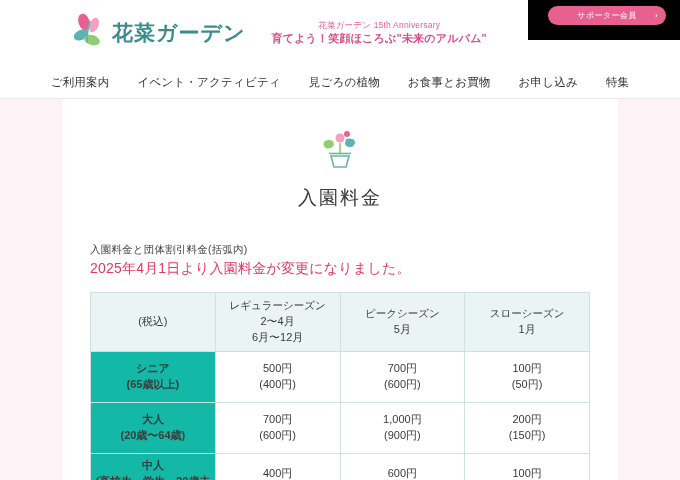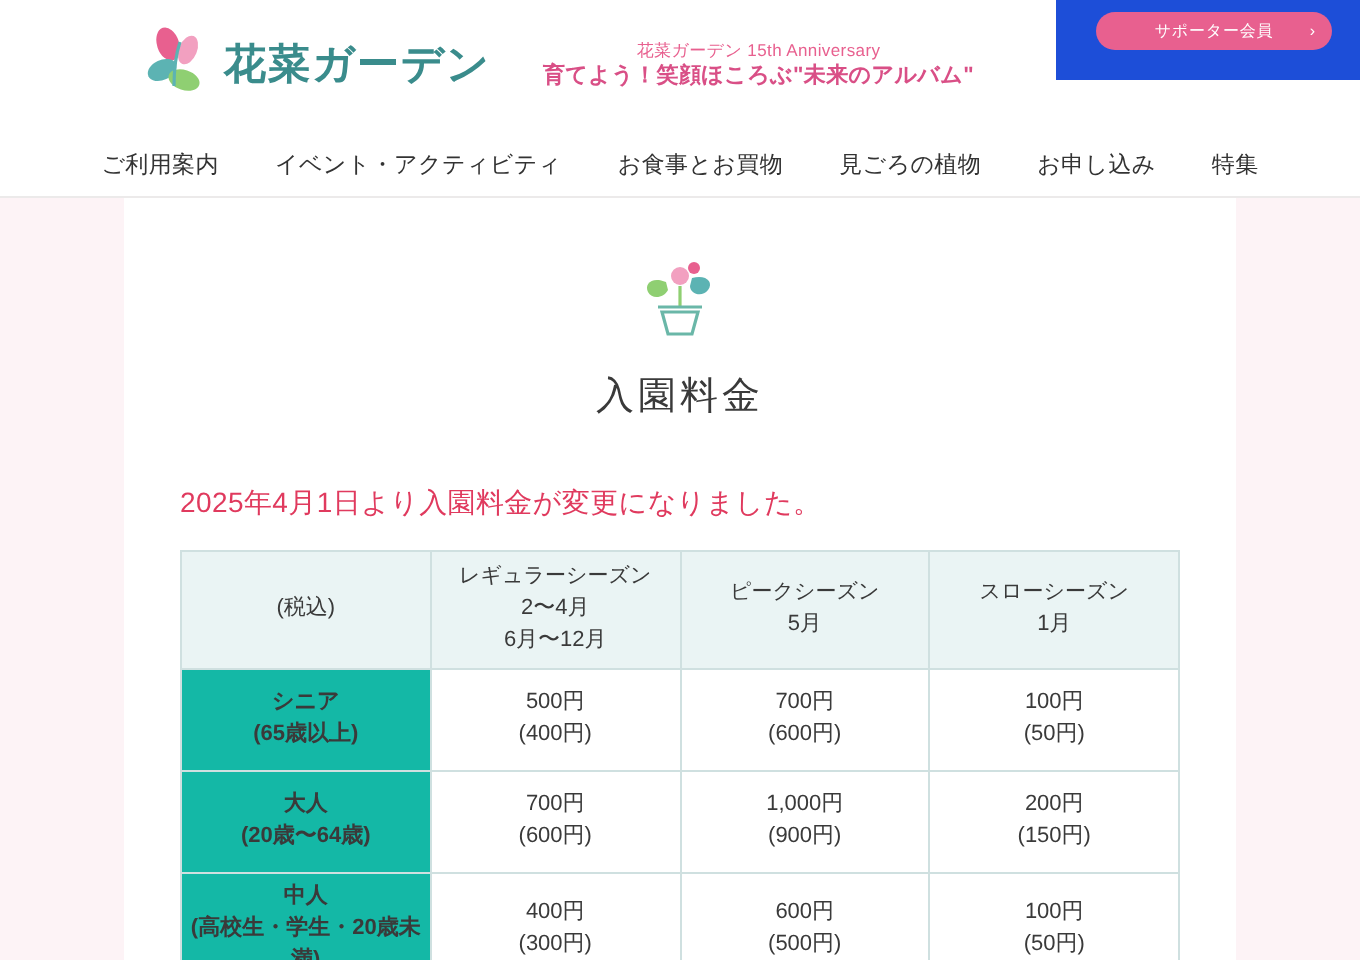--- a/index.html
+++ b/index.html
@@ -73,21 +73,21 @@
     font-weight: bold;
     letter-spacing: .2px;
   }
   
   .top-right {
     position: absolute;
     right: 0;
     top: 0;
     width: 152px;
     height: 40px;
-    background: #1d4ed8;
+    background: #000000;
   }
   .support-btn {
     position: absolute;
     right: 14px;
     top: 6px;
     width: 118px;
     height: 19px;
     background: #e8608f;
     border-radius: 10px;
     color: #ffffff;
@@ -236,22 +236,22 @@
       <div class="support-btn">
         <span>サポーター会員</span>
         <span class="arrow">›</span>
       </div>
     </div>
   </div>
 
   <div class="nav">
     <div class="nav-item">ご利用案内</div>
     <div class="nav-item">イベント・アクティビティ</div>
+    <div class="nav-item">見ごろの植物</div>
     <div class="nav-item">お食事とお買物</div>
-    <div class="nav-item">見ごろの植物</div>
     <div class="nav-item">お申し込み</div>
     <div class="nav-item">特集</div>
   </div>
 
   <div class="content-area">
     <div class="side-strip side-left"></div>
     <div class="side-strip side-right"></div>
 
     <div class="main">
 
@@ -263,20 +263,21 @@
           <circle cx="34" cy="9" r="3" fill="#e8608f"></circle>
           <path d="M27 18 L27 29" stroke="#8fcf72" stroke-width="1.6" fill="none"></path>
           <path d="M18 31 L36 31 L33 42 L21 42 Z" fill="none" stroke="#6ab7a8" stroke-width="1.6"></path>
           <path d="M16 28.5 L38 28.5" stroke="#6ab7a8" stroke-width="1.6"></path>
         </svg>
       </div>
 
       <div class="page-title">入園料金</div>
 
       <div class="notes">
+        <div class="note-line1">入園料金と団体割引料金(括弧内)</div>
         <div class="note-line2">2025年4月1日より入園料金が変更になりました。</div>
       </div>
 
       <table class="fee">
         <thead>
           <tr>
             <th>
               <span class="cell-main">(税込)</span>
             </th>
             <th>

